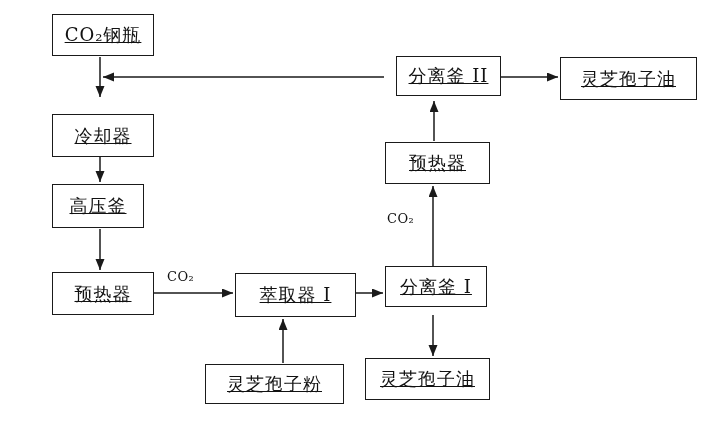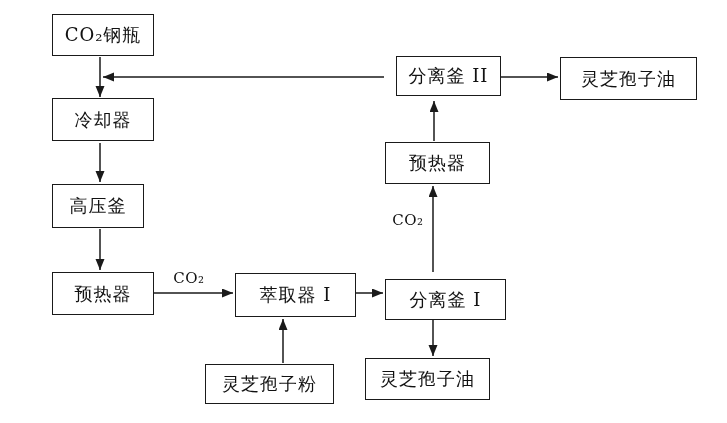--- a/index.html
+++ b/index.html
@@ -27,25 +27,25 @@
     position: absolute;
     box-sizing: border-box;
     border: 1.5px solid #1a1a1a;
     background: #ffffff;
     display: flex;
     align-items: center;
     justify-content: center;
     font-size: 18px;
     letter-spacing: 1px;
     white-space: nowrap;
+    text-decoration: underline;
   }
   .edge-label {
     position: absolute;
-    font-size: 15px;
-    text-align: center;
+    font-size: 13px;
     letter-spacing: 0.5px;
     background: transparent;
   }
 </style>
 </head>
 <body>
 
 <div class="canvas">
 
   <svg class="arrow-layer" viewBox="0 0 727 423" xmlns="http://www.w3.org/2000/svg">
@@ -73,37 +73,37 @@
 
     <line x1="434" y1="141" x2="434" y2="101" stroke="#1a1a1a" stroke-width="1.5" marker-end="url(#ah)"></line>
 
     <line x1="490" y1="77" x2="558" y2="77" stroke="#1a1a1a" stroke-width="1.5" marker-end="url(#ah)"></line>
 
     <line x1="433" y1="315" x2="433" y2="356" stroke="#1a1a1a" stroke-width="1.5" marker-end="url(#ah)"></line>
   </svg>
 
   <div class="node" style="left:52px;  top:14px;  width:102px; height:42px">CO₂钢瓶</div>
 
-  <div class="node" style="left:52px;  top:98px;  width:102px; height:43px">冷却器</div>
+  <div class="node" style="left:52px;  top:114px;  width:102px; height:43px">冷却器</div>
 
   <div class="node" style="left:52px;  top:184px; width:92px; height:44px">高压釜</div>
 
   <div class="node" style="left:52px;  top:272px; width:102px; height:43px">预热器</div>
 
   <div class="node" style="left:235px; top:273px; width:121px; height:44px">萃取器 I</div>
 
-  <div class="node" style="left:385px; top:279px; width:121px; height:41px">分离釜 I</div>
+  <div class="node" style="left:385px; top:266px; width:102px; height:41px">分离釜 I</div>
 
   <div class="node" style="left:385px; top:142px; width:105px; height:42px">预热器</div>
 
   <div class="node" style="left:396px; top:56px;  width:105px; height:40px">分离釜 II</div>
 
   <div class="node" style="left:560px; top:57px;  width:137px; height:43px">灵芝孢子油</div>
 
-  <div class="node" style="left:205px; top:364px; width:129px; height:40px">灵芝孢子粉</div>
+  <div class="node" style="left:205px; top:364px; width:139px; height:40px">灵芝孢子粉</div>
 
   <div class="node" style="left:365px; top:358px; width:125px; height:42px">灵芝孢子油</div>
 
   <div class="edge-label" style="left:167px; top:269px; width:44px">CO₂</div>
 
   <div class="edge-label" style="left:387px; top:211px; width:42px">CO₂</div>
 
 </div>
 
 </body></html>

